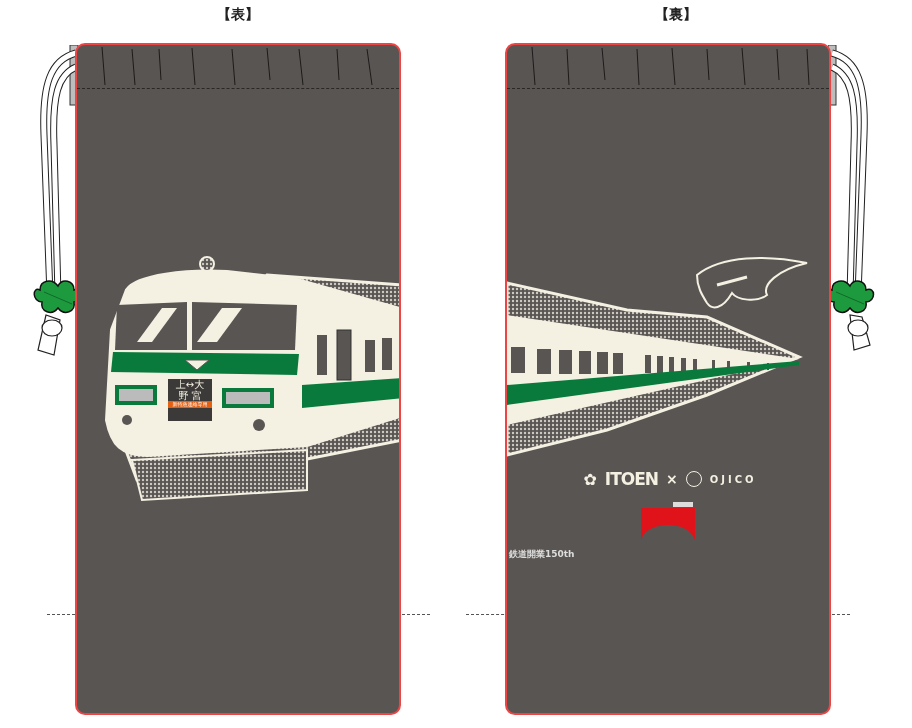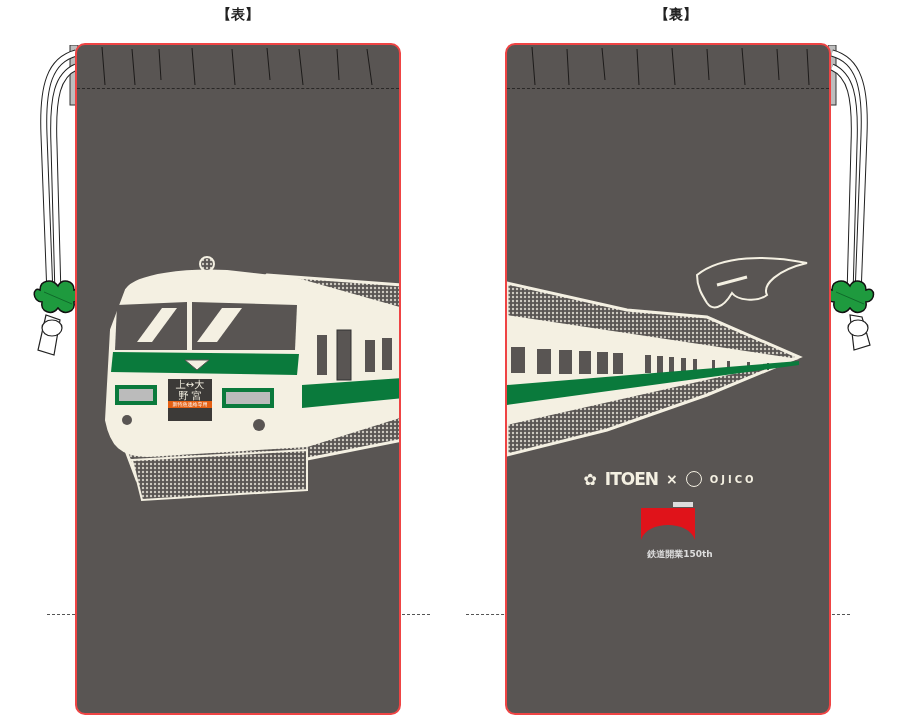--- a/index.html
+++ b/index.html
@@ -6,21 +6,21 @@
   body{width:912px;height:728px;position:relative;overflow:hidden;font-family:"DejaVu Sans",sans-serif;}
   .label{position:absolute;top:6px;font-size:14px;font-weight:bold;color:#222;width:80px;text-align:center;}
   .panel{position:absolute;top:43px;width:326px;height:672px;background:#595553;border:2px solid #ef4444;border-radius:10px;box-sizing:border-box;overflow:hidden;}
   .hem-line{position:absolute;left:0;right:0;top:43px;border-top:1.5px dashed #2a2827;}
   .fold-line{position:absolute;top:614px;border-top:1.5px dashed #555;height:0;}
   svg{position:absolute;}
   .logo-row{position:absolute;left:0;width:326px;top:424px;display:flex;align-items:center;justify-content:center;gap:8px;color:#f4f0e2;font-weight:bold;}
   .itoen{font-size:17px;letter-spacing:-1px;}
   .ojico{font-size:10px;letter-spacing:3px;}
   .cross{font-size:14px;}
-  .anniv{position:absolute;left:10px;width:326px;top:503px;text-align:center;font-size:9px;color:#ddd;font-weight:bold;}
+  .anniv{position:absolute;left:2px;width:326px;top:503px;text-align:left;font-size:9px;color:#ddd;font-weight:bold;}
   .destination{position:absolute;background:#3c3a38;border:1.5px solid #f4f0e2;color:#f4f0e2;font-size:10px;line-height:11px;text-align:center;}
   .dest-orange{background:#e35f12;color:#fff;font-size:5px;line-height:7px;}
 </style>
 </head>
 <body>
 
 <div class="label" style="left:198px;">【表】</div>
 <div class="label" style="left:636px;">【裏】</div>
 
 <div class="fold-line" style="left:47px;width:383px;"></div>

